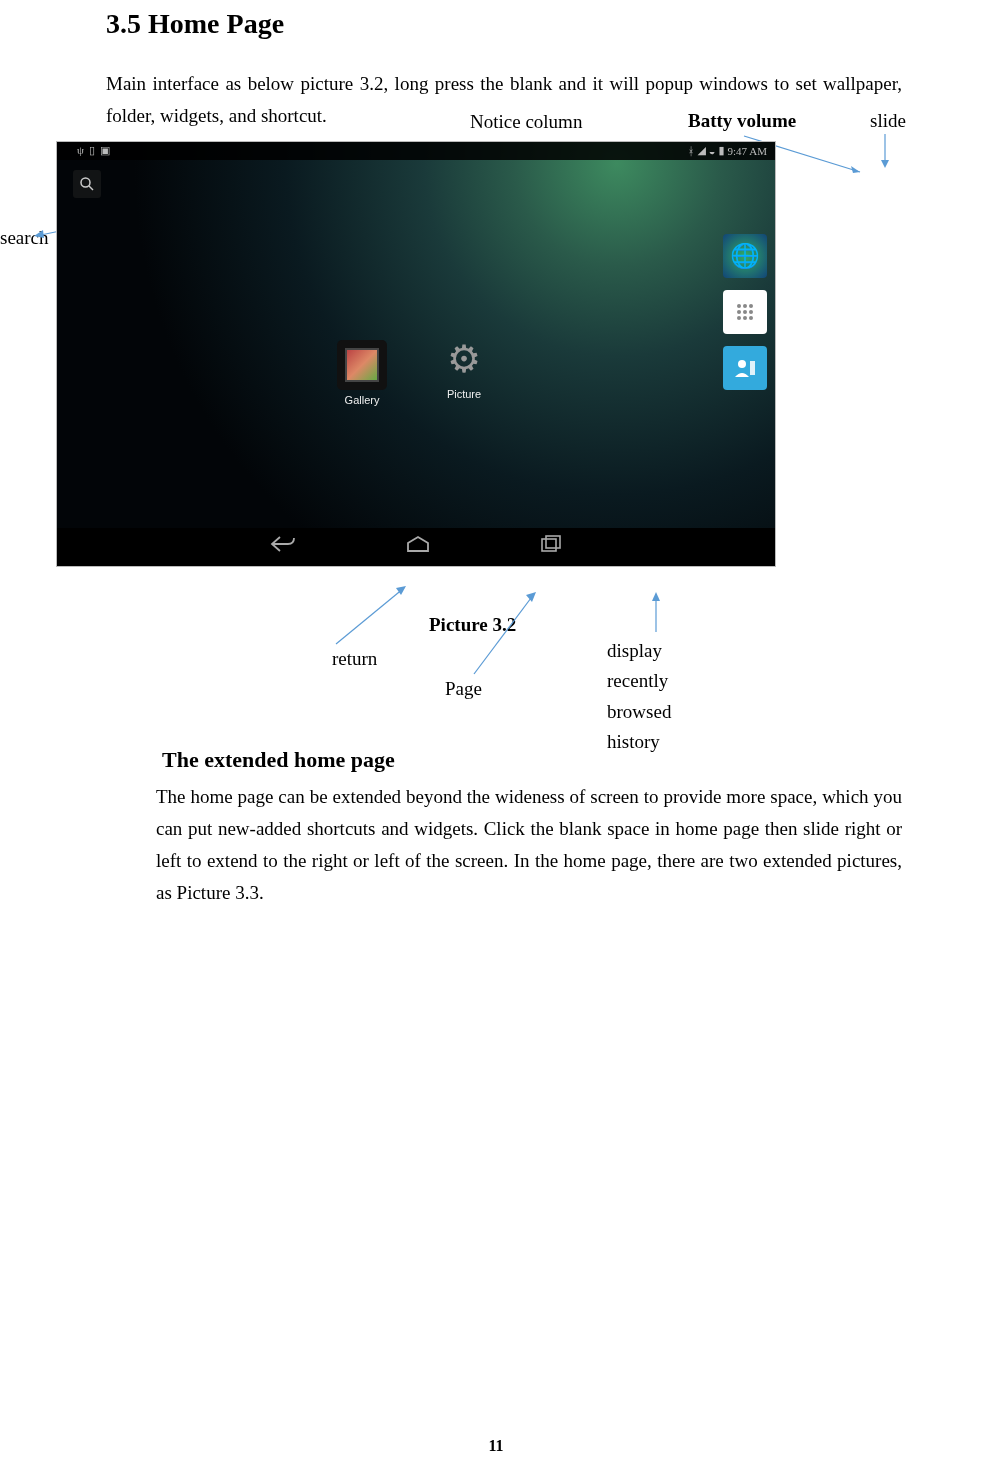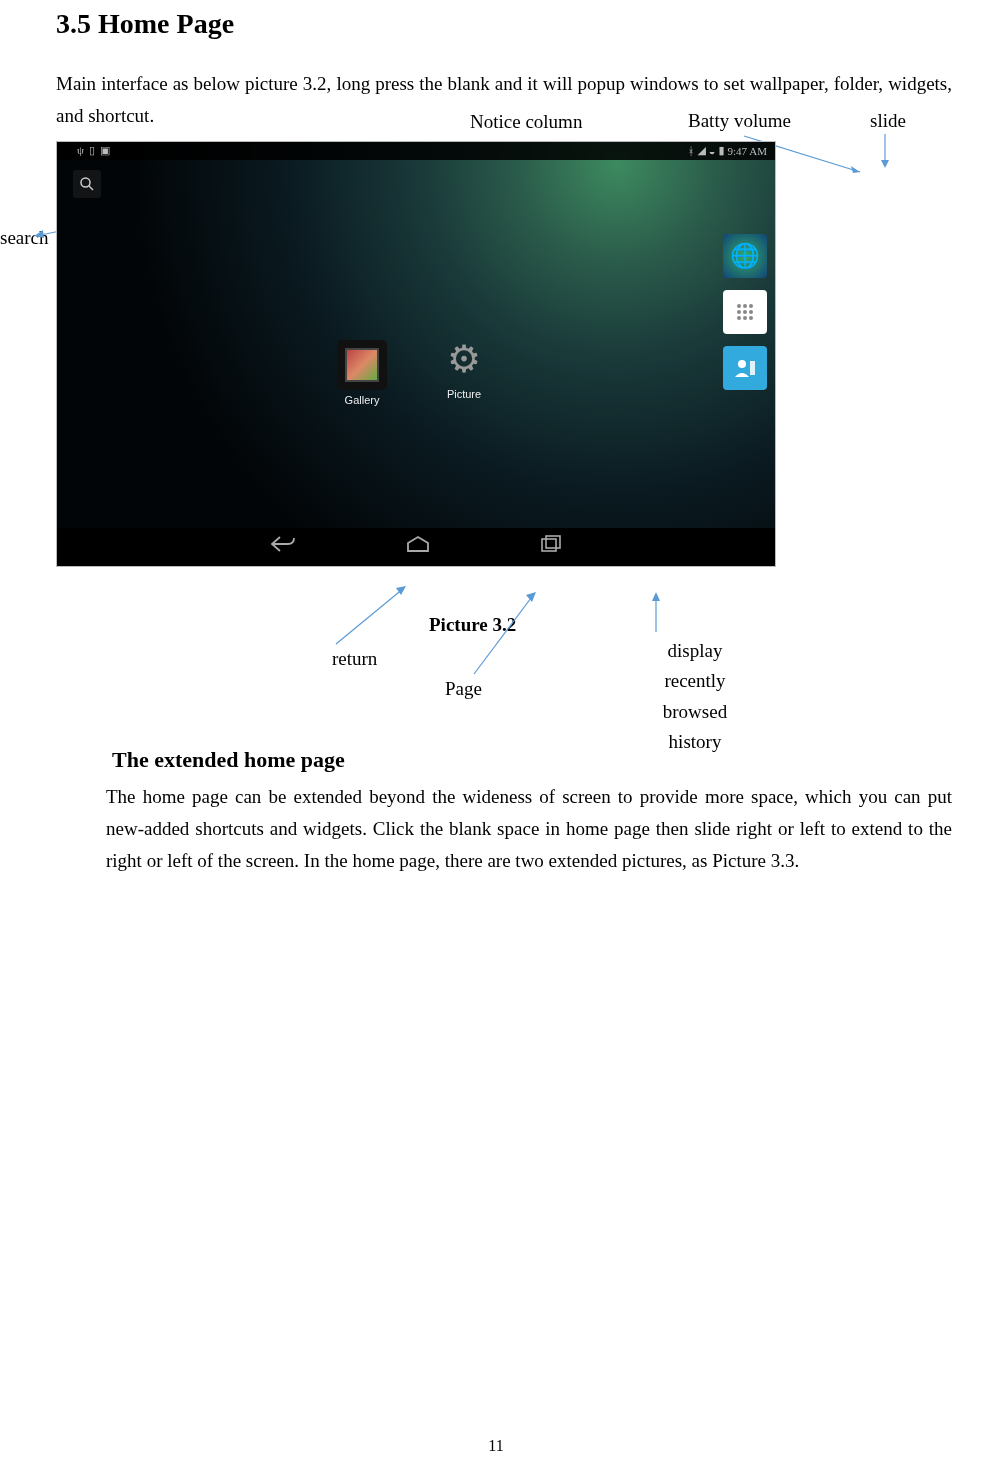--- a/index.html
+++ b/index.html
@@ -4,21 +4,21 @@
 <style>
   * { box-sizing: border-box; margin: 0; padding: 0; }
   body {
     font-family: "Times New Roman", Times, serif;
     color: #000;
     width: 1008px;
     height: 1475px;
     position: relative;
     background: #fff;
   }
-  .content { position: relative; padding: 0 56px; }
+  .content { position: relative; padding: 0 106px; }
   h2.section-title { font-size: 28px; font-weight: bold; margin-top: 8px; }
   p.intro { font-size: 19px; line-height: 1.7; margin-top: 28px; text-align: justify; text-justify: inter-word; }
 
   .figure-wrap { position: relative; margin-top: 8px; }
   .screenshot {
     position: relative;
     margin-left: 56px;
     width: 720px;
     height: 426px;
     background: radial-gradient(circle at 78% 5%, #3d8a5f 0%, #2a5a4a 15%, #1a3a3a 28%, #0a1a20 48%, #020508 70%);
@@ -66,32 +66,32 @@
   svg.arrow { position: absolute; pointer-events: none; }
   .arrow line { stroke: #5b9bd5; stroke-width: 1.2; }
   .arrow polygon { fill: #5b9bd5; }
 
   .label { position: absolute; font-size: 19px; font-family: "Times New Roman", serif; }
   .caption { font-weight: bold; }
 
   h3.subhead { font-size: 22px; font-weight: bold; margin-top: 28px; margin-left: 56px; }
   p.body2 { font-size: 19px; line-height: 1.7; margin-top: 8px; margin-left: 50px; text-align: justify; text-justify: inter-word; }
 
-  .page-num { position: absolute; bottom: 20px; left: 0; right: 16px; text-align: center; font-size: 16px; }
+  .page-num { position: absolute; bottom: 20px; left: 0; right: 16px; text-align: center; font-size: 16px; font-weight: bold; }
 </style>
 </head>
 <body>
 
 <div class="content">
   <h2 class="section-title">3.5 Home Page</h2>
   <p class="intro">Main interface as below picture 3.2, long press the blank and it will popup windows to set wallpaper, folder, widgets, and shortcut.</p>
 </div>
 
 <div class="label" style="left:470px; top:108px; line-height:1.5;">Notice column</div>
-<div class="label" style="left:688px; top:110px;">Batty volume</div>
+<div class="label" style="left:688px; top:110px;font-weight:bold;">Batty volume</div>
 <div class="label" style="left:870px; top:110px;">slide</div>
 <div class="label" style="left:0px; top:227px;">search</div>
 
 <svg class="arrow" style="left:500px; top:146px;" width="260" height="40">
     <line x1="8" y1="4" x2="250" y2="32"></line>
     <polygon points="250,32 241,26 243,33"></polygon>
   </svg>
 <svg class="arrow" style="left:740px; top:132px;" width="130" height="46">
     <line x1="4" y1="4" x2="120" y2="40"></line>
     <polygon points="120,40 111,34 113,41"></polygon>
@@ -181,21 +181,21 @@
             <rect x="6" y="1" width="14" height="12" fill="none" stroke="#aaa" stroke-width="1.6"></rect>
           </svg>
       </span>
     </div>
   </div>
 </div>
 
 <div class="label caption" style="left:429px; top:614px;">Picture 3.2</div>
 <div class="label" style="left:288px; top:648px;margin-left:44px;">return</div>
 <div class="label" style="left:445px; top:678px;">Page</div>
-<div class="label" style="left:635px; top:636px; width:120px; line-height:1.6;text-align:center;">display recently browsed history</div>
+<div class="label" style="left:607px; top:636px; width:120px; line-height:1.6;">display recently browsed history</div>
 
 <svg class="arrow" style="left:334px; top:582px;" width="78" height="66">
     <line x1="2" y1="62" x2="70" y2="6"></line>
     <polygon points="72,4 62,6 67,13"></polygon>
   </svg>
 <svg class="arrow" style="left:472px; top:588px;" width="70" height="90">
     <line x1="2" y1="86" x2="62" y2="6"></line>
     <polygon points="64,4 54,7 60,14"></polygon>
   </svg>
 <svg class="arrow" style="left:649px; top:590px;" width="14" height="46">

